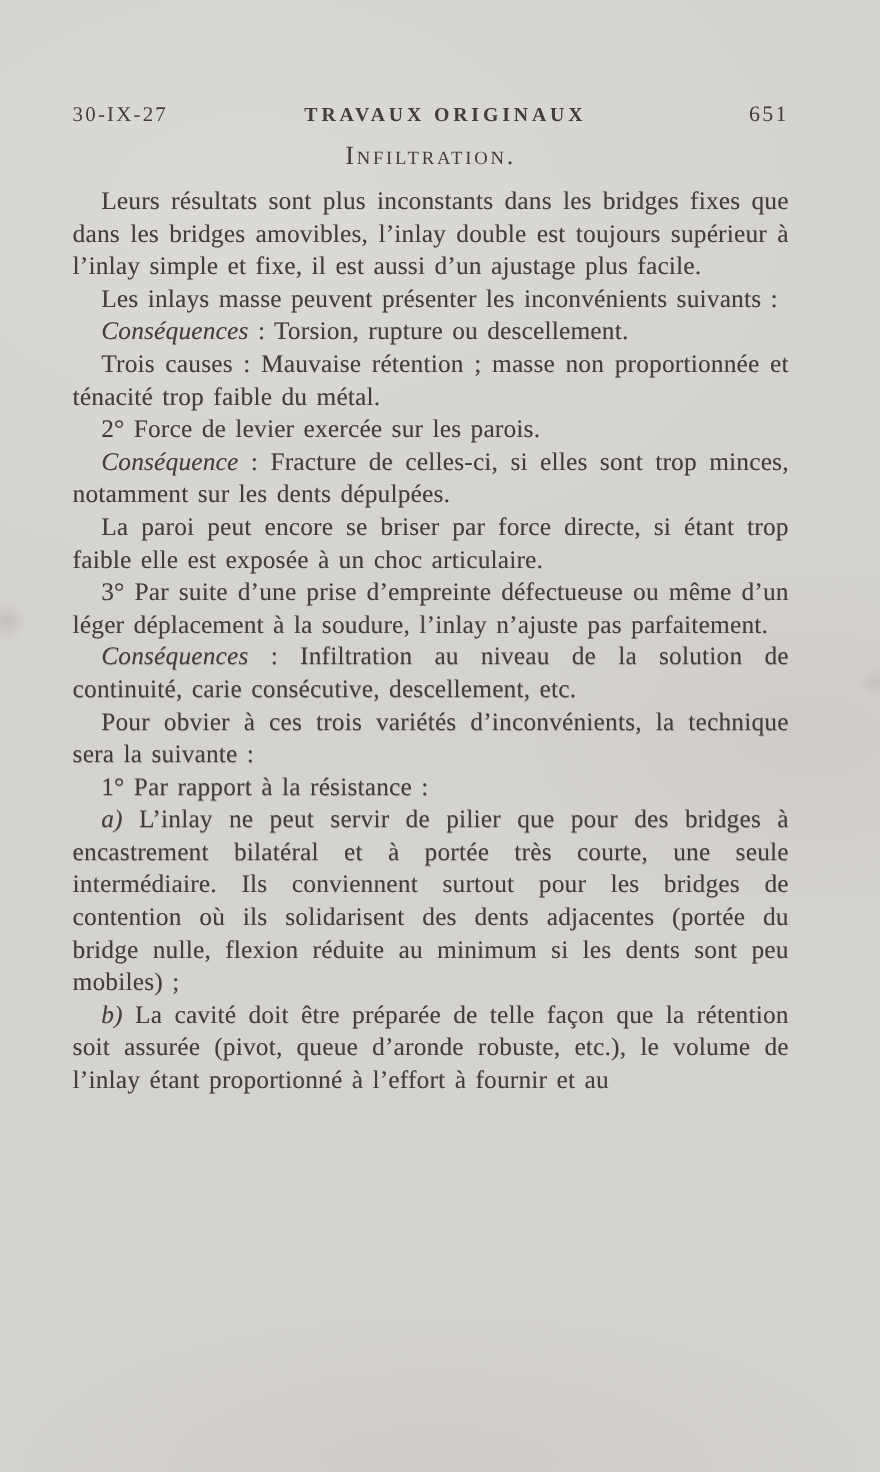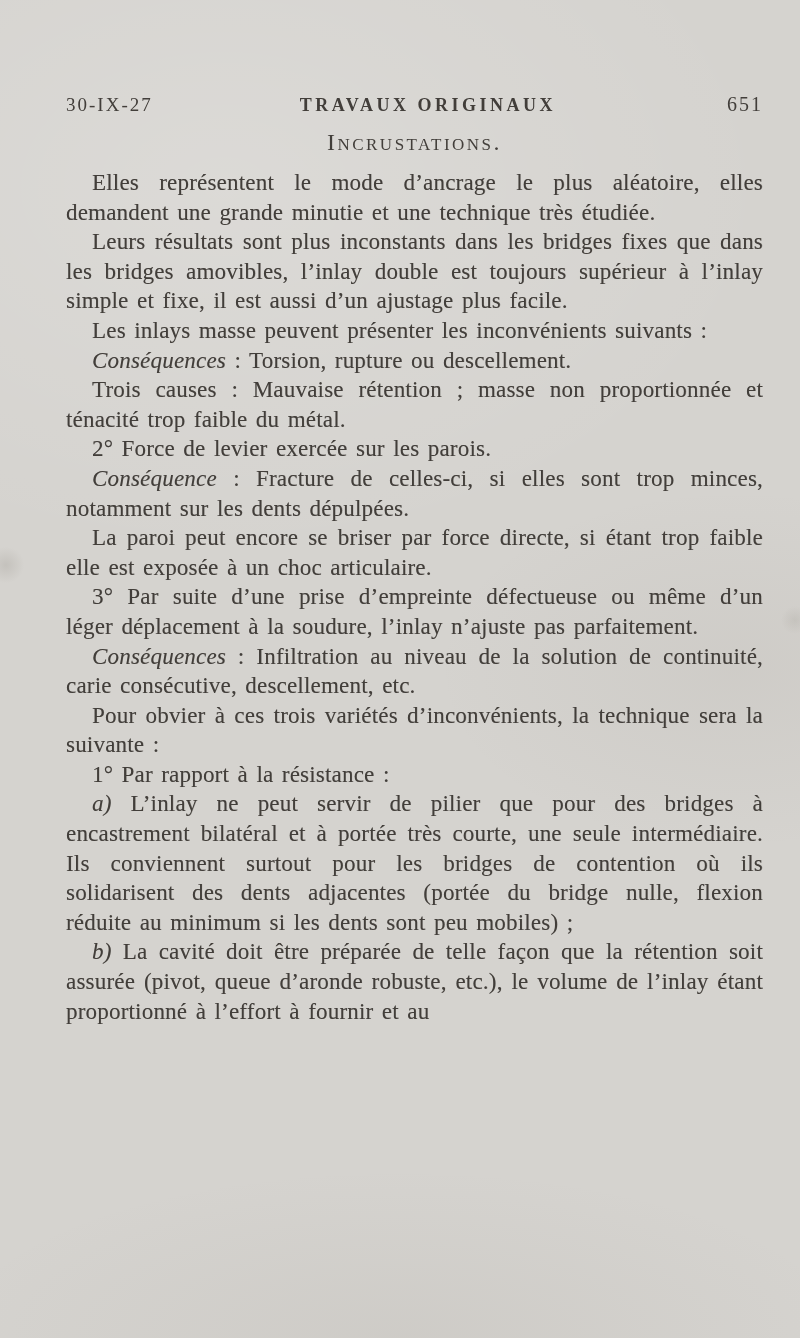--- a/index.html
+++ b/index.html
@@ -17,21 +17,21 @@
       radial-gradient(circle 20px at 795px 620px, rgba(130,124,115,0.14), transparent 70%),
       radial-gradient(ellipse 700px 260px at 50% 100%, rgba(125,118,108,0.08), transparent 65%);
     font-family:"Liberation Serif","DejaVu Serif",serif;
     color:var(--ink);
     overflow:hidden;
   }
   .page{
     position:relative;
     box-sizing:border-box;
     width:800px;height:1338px;
-    padding:93px 37px 0 66px;
+    padding:93px 83px 0 66px;
   }
   .running-header{
     display:flex;
     justify-content:space-between;
     align-items:baseline;
     font-size:19px;
     line-height:22px;
   }
   .hdr-date{
     letter-spacing:2px;
@@ -80,24 +80,23 @@
 
 <div class="page">
 
   <div class="running-header">
     <span class="hdr-date">30-IX-27</span>
     <span class="hdr-title">TRAVAUX ORIGINAUX</span>
     <span class="hdr-page">651</span>
   </div>
 
 
-  <div class="section-heading">Incrustations.</div>
+  <div class="section-heading">Infiltration.</div>
 
   <div class="body-text">
-    <p><i class="lead"></i><span>Elles représentent le mode d’ancrage le plus aléatoire, elles demandent une grande minutie et une technique très étudiée.</span></p>
     <p><i class="lead"></i><span>Leurs résultats sont plus inconstants dans les bridges fixes que dans les bridges amovibles, l’inlay double est toujours supérieur à l’inlay simple et fixe, il est aussi d’un ajustage plus facile.</span></p>
     <p><i class="lead"></i><span>Les inlays masse peuvent présenter les inconvénients suivants :</span></p>
     <p><i class="lead">Conséquences</i><span> : Torsion, rupture ou descellement.</span></p>
     <p><i class="lead"></i><span>Trois causes : Mauvaise rétention ; masse non proportionnée et ténacité trop faible du métal.</span></p>
     <p><i class="lead"></i><span>2° Force de levier exercée sur les parois.</span></p>
     <p><i class="lead">Conséquence</i><span> : Fracture de celles-ci, si elles sont trop minces, notamment sur les dents dépulpées.</span></p>
     <p><i class="lead"></i><span>La paroi peut encore se briser par force directe, si étant trop faible elle est exposée à un choc articulaire.</span></p>
     <p><i class="lead"></i><span>3° Par suite d’une prise d’empreinte défectueuse ou même d’un léger déplacement à la soudure, l’inlay n’ajuste pas parfaitement.</span></p>
     <p><i class="lead">Conséquences</i><span> : Infiltration au niveau de la solution de continuité, carie consécutive, descellement, etc.</span></p>
     <p><i class="lead"></i><span>Pour obvier à ces trois variétés d’inconvénients, la technique sera la suivante :</span></p>

